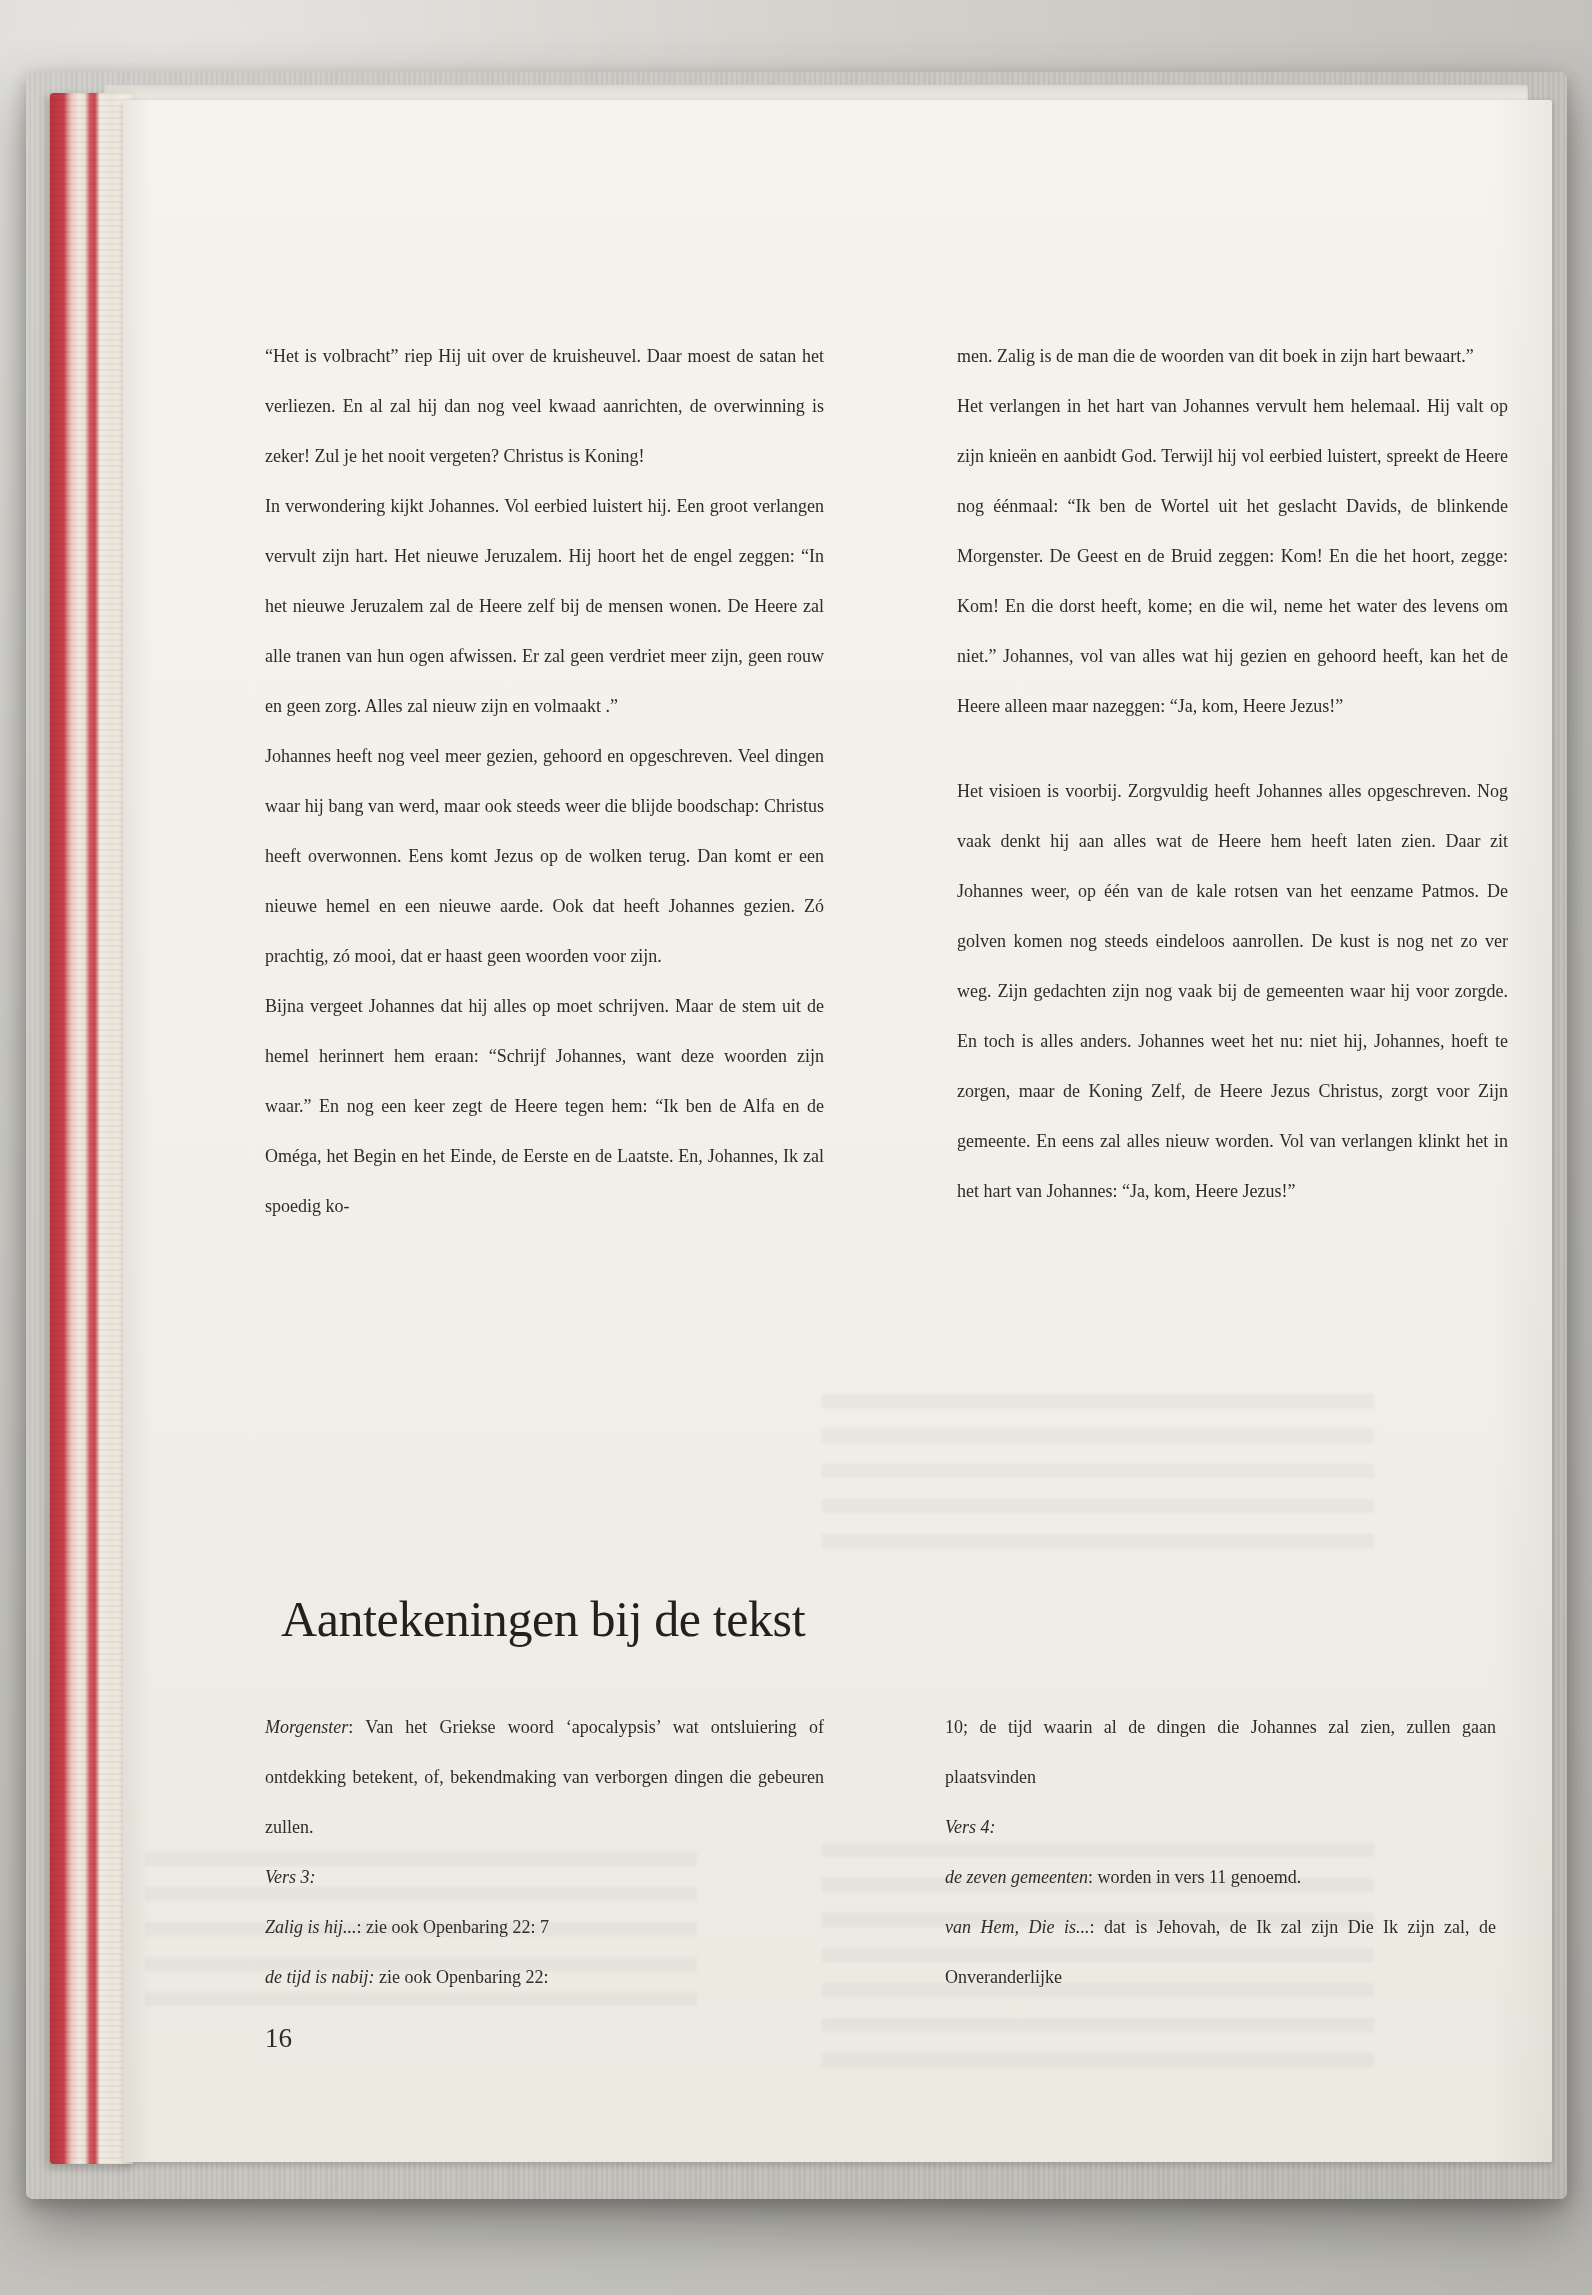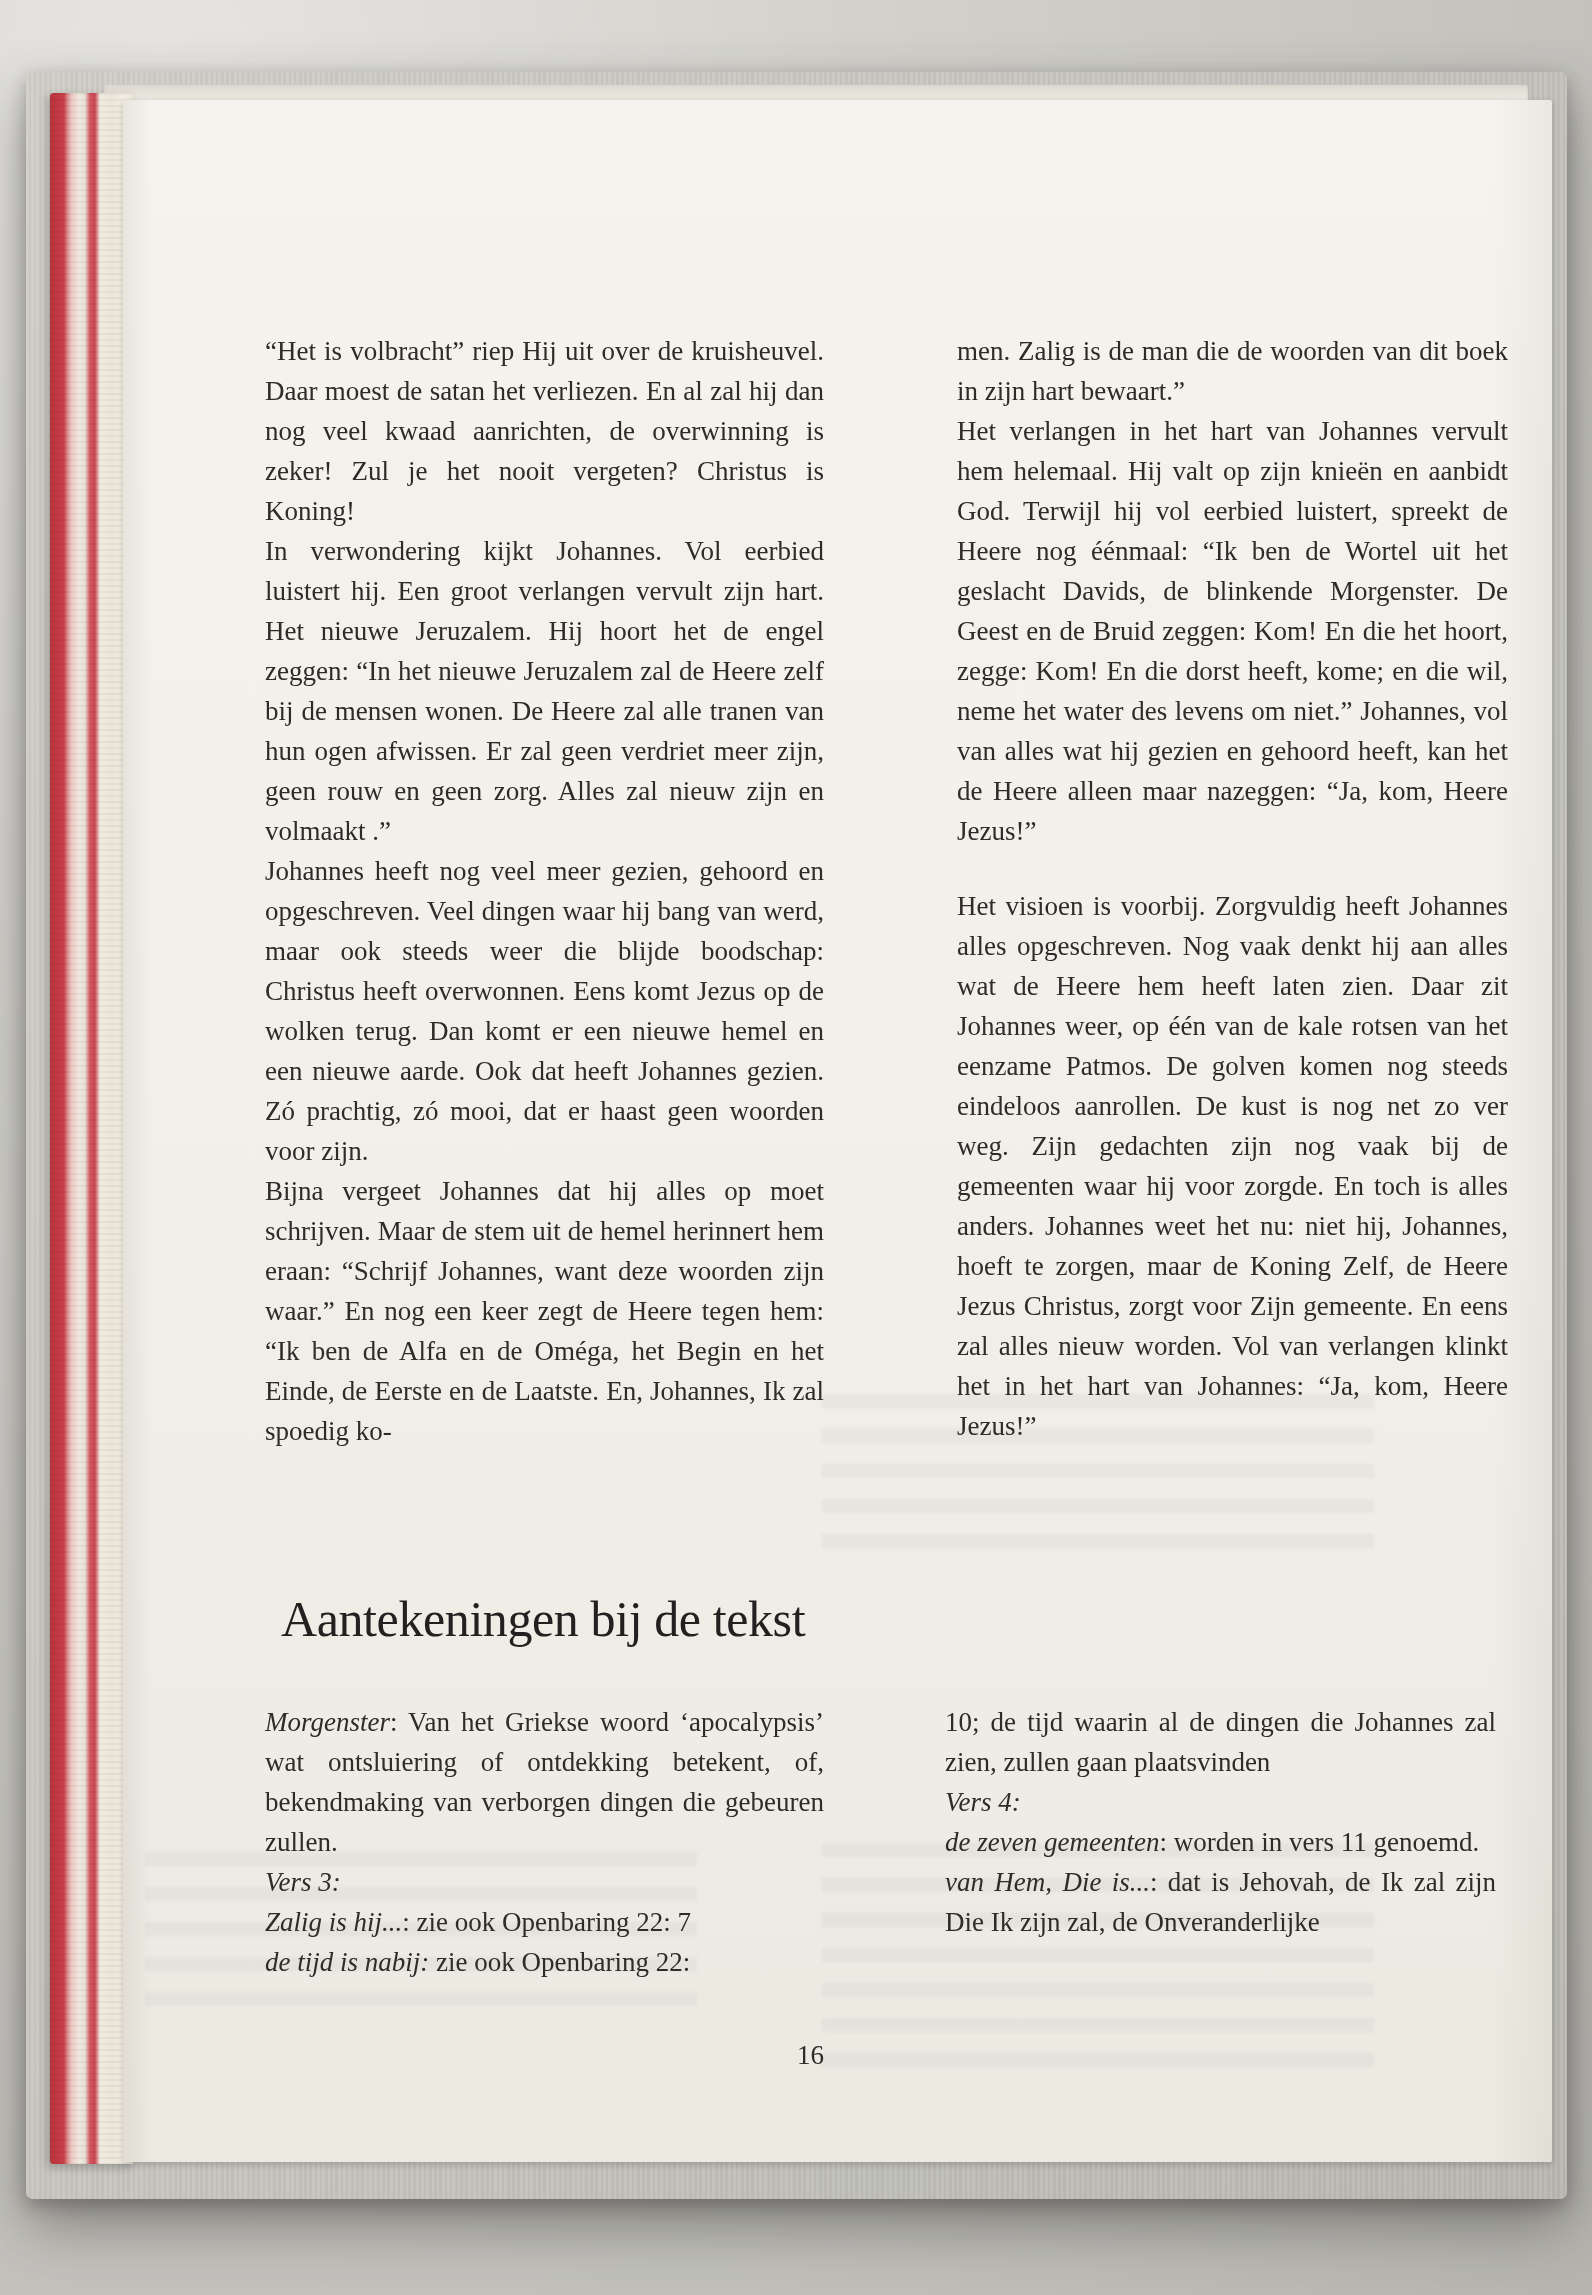--- a/index.html
+++ b/index.html
@@ -62,22 +62,22 @@
   }
   .ghost {
     position: absolute;
     pointer-events: none;
     filter: blur(1.4px);
     background: repeating-linear-gradient(180deg,
       rgba(105,105,120,0.06) 0 14px, rgba(105,105,120,0) 14px 35px);
   }
   .col, .notes-col {
     position: absolute;
-    font-size: 27px;
-    line-height: 40px;
+    font-size: 18px;
+    line-height: 50px;
     color: #2e2c29;
     text-align: justify;
     hyphens: auto;
   }
   .col-left   { left: 142px; top: 231px;  width: 559px; }
   .col-right  { left: 822px; top: 231px;  width: 551px; margin-left: 12px; }
   .notes-left { left: 142px; top: 1602px; width: 559px; }
   .notes-right{ left: 822px; top: 1602px; width: 551px; }
   .col p, .notes-col p { margin: 0; }
   .gap-before { margin-top: 35px !important; }
@@ -88,24 +88,23 @@
     font-size: 50px;
     font-weight: 400;
     color: #22211f;
     letter-spacing: -0.4px;
   }
   .it { font-style: italic; }
   .page-number {
     position: absolute;
     left: 142px; top: 1923px;
     width: 559px;
-    text-align: right;
+    text-align: left;
     font-size: 27px;
     color: #2e2c29;
-    margin-top: 17px;
   }
 </style>
 </head>
 <body>
 
 <div class="scene">
 
   <div class="book-cover"></div>
   <div class="edge-top"></div>
   <div class="edge-left"></div>

